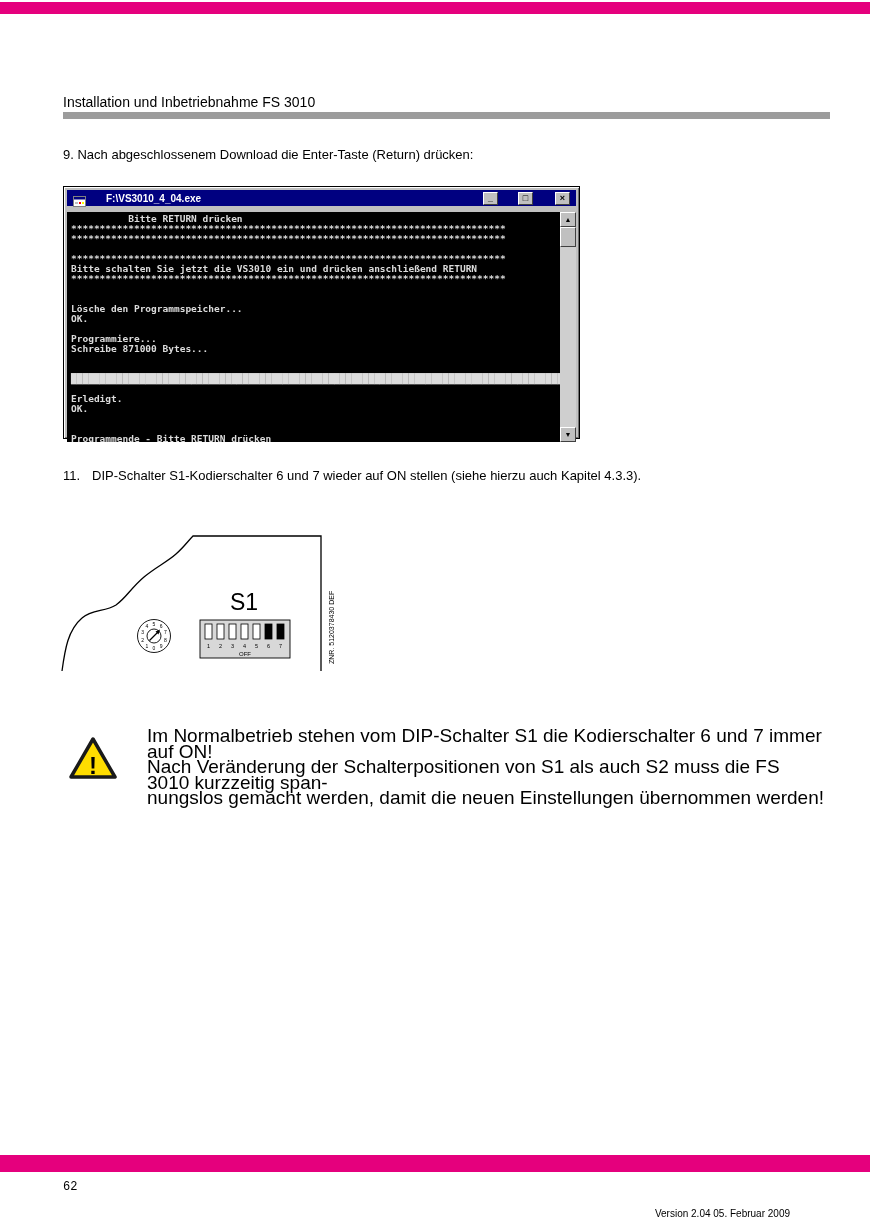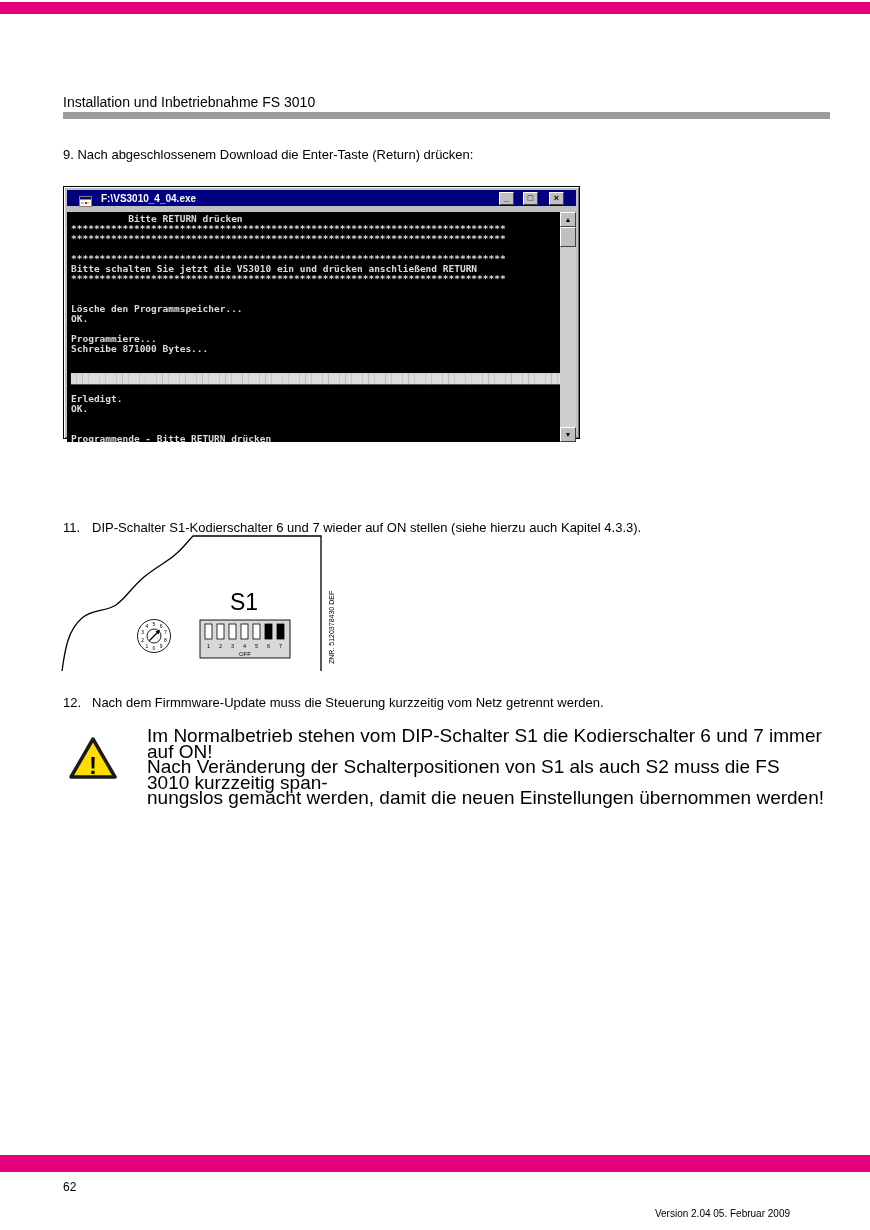--- a/index.html
+++ b/index.html
@@ -12,32 +12,32 @@
   .accent-top { top:2px; height:12px; }
   .accent-bottom { top:1155px; height:17px; }
 
   .header-title { position:absolute; left:63px; top:94px; font-size:14px; }
   .header-rule { position:absolute; left:63px; top:112px; width:767px; height:7px; background:#9c9c9c; }
 
   .body-text { font-size:13px; }
   .step9 { position:absolute; left:63px; top:147px; }
   .step-row { position:absolute; left:63px; }
   .step-row .num { display:inline-block; width:29px; }
-  .row10 { top:466px; } .row11 { top:520px; } .row12 { top:695px; }
+  .row10 { top:466px; } .row11 { top:468px; } .row12 { top:695px; }
 
   
   .dos-window {
     position:absolute; left:63px; top:186px; width:517px; height:253px;
     background:#c0c0c0; border:1px solid #000;
     box-shadow: inset 1px 1px 0 #ffffff, inset -1px -1px 0 #707070;
     padding:3px;
   }
   .titlebar {
     height:16px; background:#000080; display:flex; align-items:center;
-    padding:0 12px; gap:9px;
+    padding:0 6px; gap:20px;
   }
   .title-text { color:#fff; font-size:10px; font-weight:bold; flex:1; white-space:nowrap; overflow:hidden; }
   .win-btn {
     width:15px; height:13px; background:#c0c0c0;
     border:1px solid; border-color:#fff #404040 #404040 #fff;
     font-size:9px; line-height:10px; text-align:center; color:#000; font-weight:bold;
     display:inline-block;
   }
   .win-btn.closebtn { margin-left:2px; }
   .console-body { display:flex; height:230px; margin-top:6px; }
@@ -62,21 +62,21 @@
   .diagram { position:absolute; left:57px; top:531px; width:300px; height:142px; }
 
   
   .warning-icon { position:absolute; left:68px; top:735px; width:50px; height:46px; }
   .warning-text {
     position:absolute; left:147px; top:728px; width:680px;
     font-size:19px; line-height:15.5px; white-space:pre-line;
   }
 
   
-  .footer-page { position:absolute; left:63px; top:1180px; font-size:12px; }
+  .footer-page { position:absolute; left:63px; top:1180px; font-size:12px;font-family:Liberation Mono, monospace; }
   .footer-version { position:absolute; right:80px; top:1208px; font-size:10px; }
 
   svg text { font-family:"Liberation Sans", sans-serif; }
 </style>
 </head>
 <body>
 
 <div class="page">
 
   <div class="accent-bar accent-top"></div>
@@ -178,23 +178,20 @@
         <text x="199.5" y="117" font-size="5.5" text-anchor="middle">5</text>
         <text x="211.5" y="117" font-size="5.5" text-anchor="middle">6</text>
         <text x="223.5" y="117" font-size="5.5" text-anchor="middle">7</text>
         <text x="188" y="125" font-size="6" text-anchor="middle">OFF</text>
       </g>
 
       <text transform="translate(277,133) rotate(-90)" font-size="7">ZNR. 5120378430 DEF</text>
     </svg>
   </div>
 
-  <div class="body-text step-row row12">
-    <span class="num">12.</span><span>Nach dem Firmmware-Update muss die Steuerung kurzzeitig vom Netz getrennt werden.</span>
-  </div>
 
   <div class="warning-icon">
     <svg width="50" height="46" viewBox="0 0 50 46">
       <polygon points="25,4 47,42 3,42" fill="#FFDD00" stroke="#1a1a1a" stroke-width="3.5" stroke-linejoin="round"></polygon>
       <text x="25" y="39" font-size="24" font-weight="bold" text-anchor="middle">!</text>
     </svg>
   </div>
   <div class="warning-text">Im Normalbetrieb stehen vom DIP-Schalter S1 die Kodierschalter 6 und 7 immer auf ON!
 Nach Veränderung der Schalterpositionen von S1 als auch S2 muss die FS 3010 kurzzeitig span-
 nungslos gemacht werden, damit die neuen Einstellungen übernommen werden!</div>

